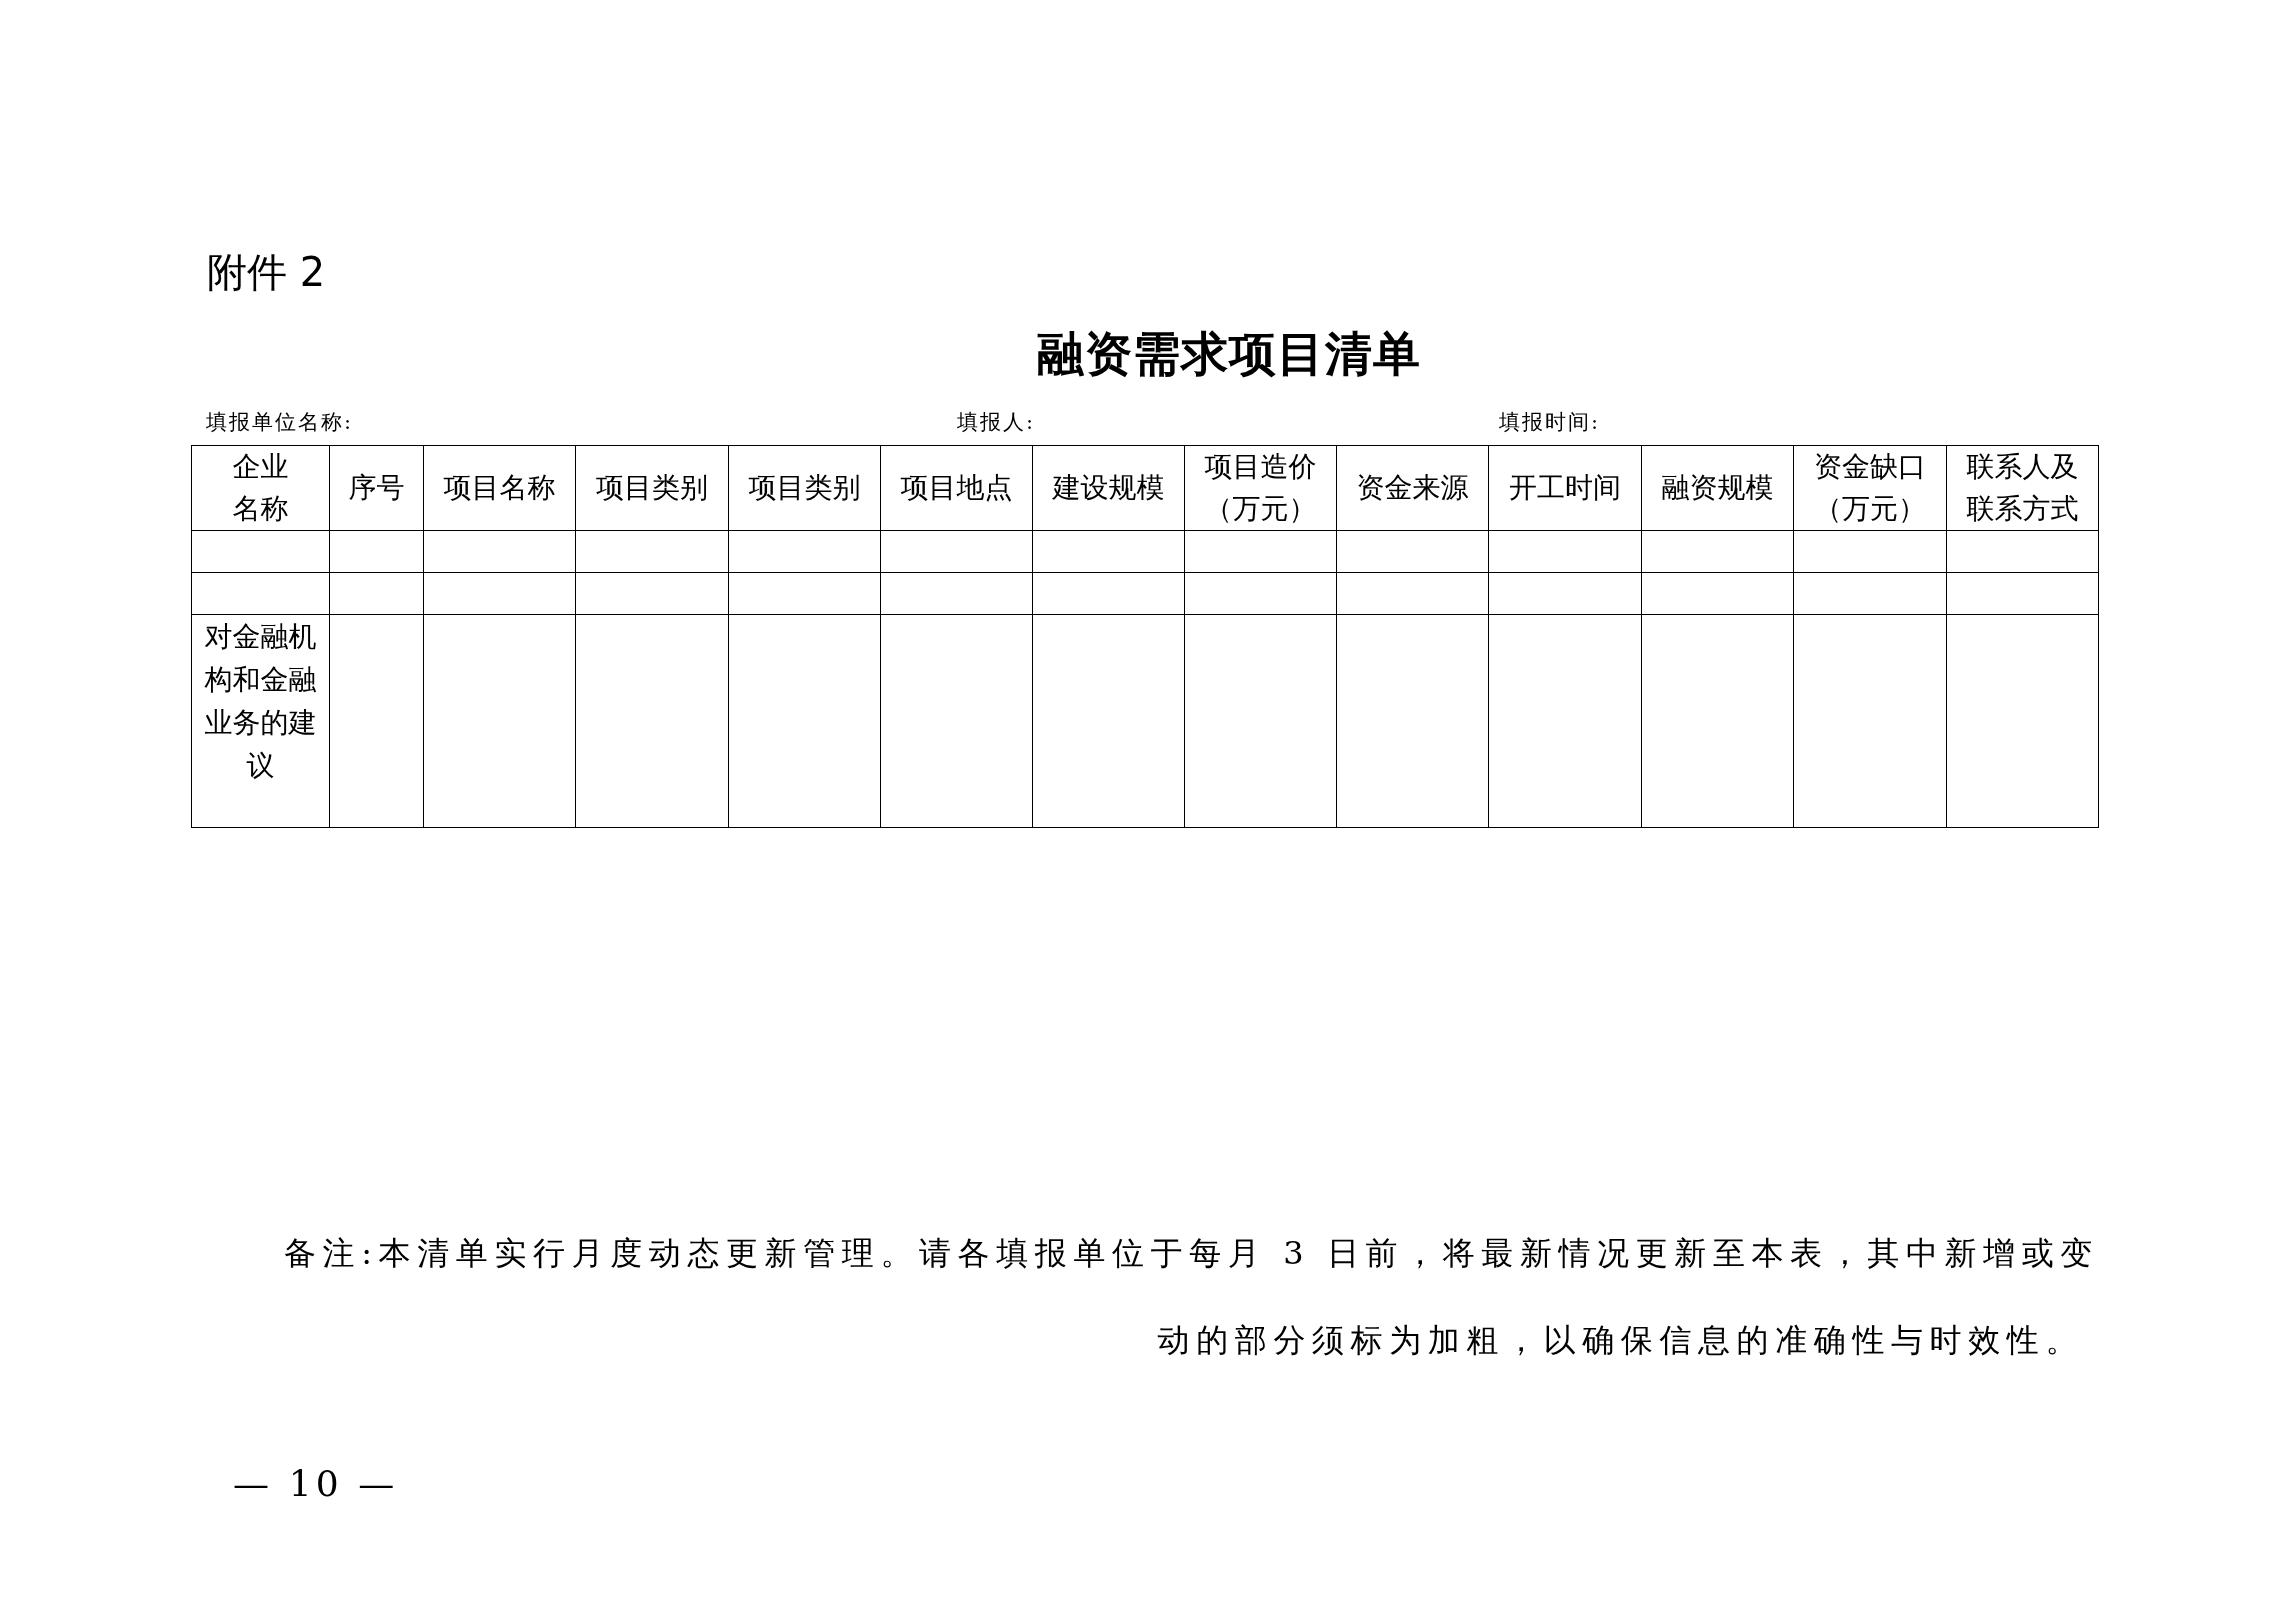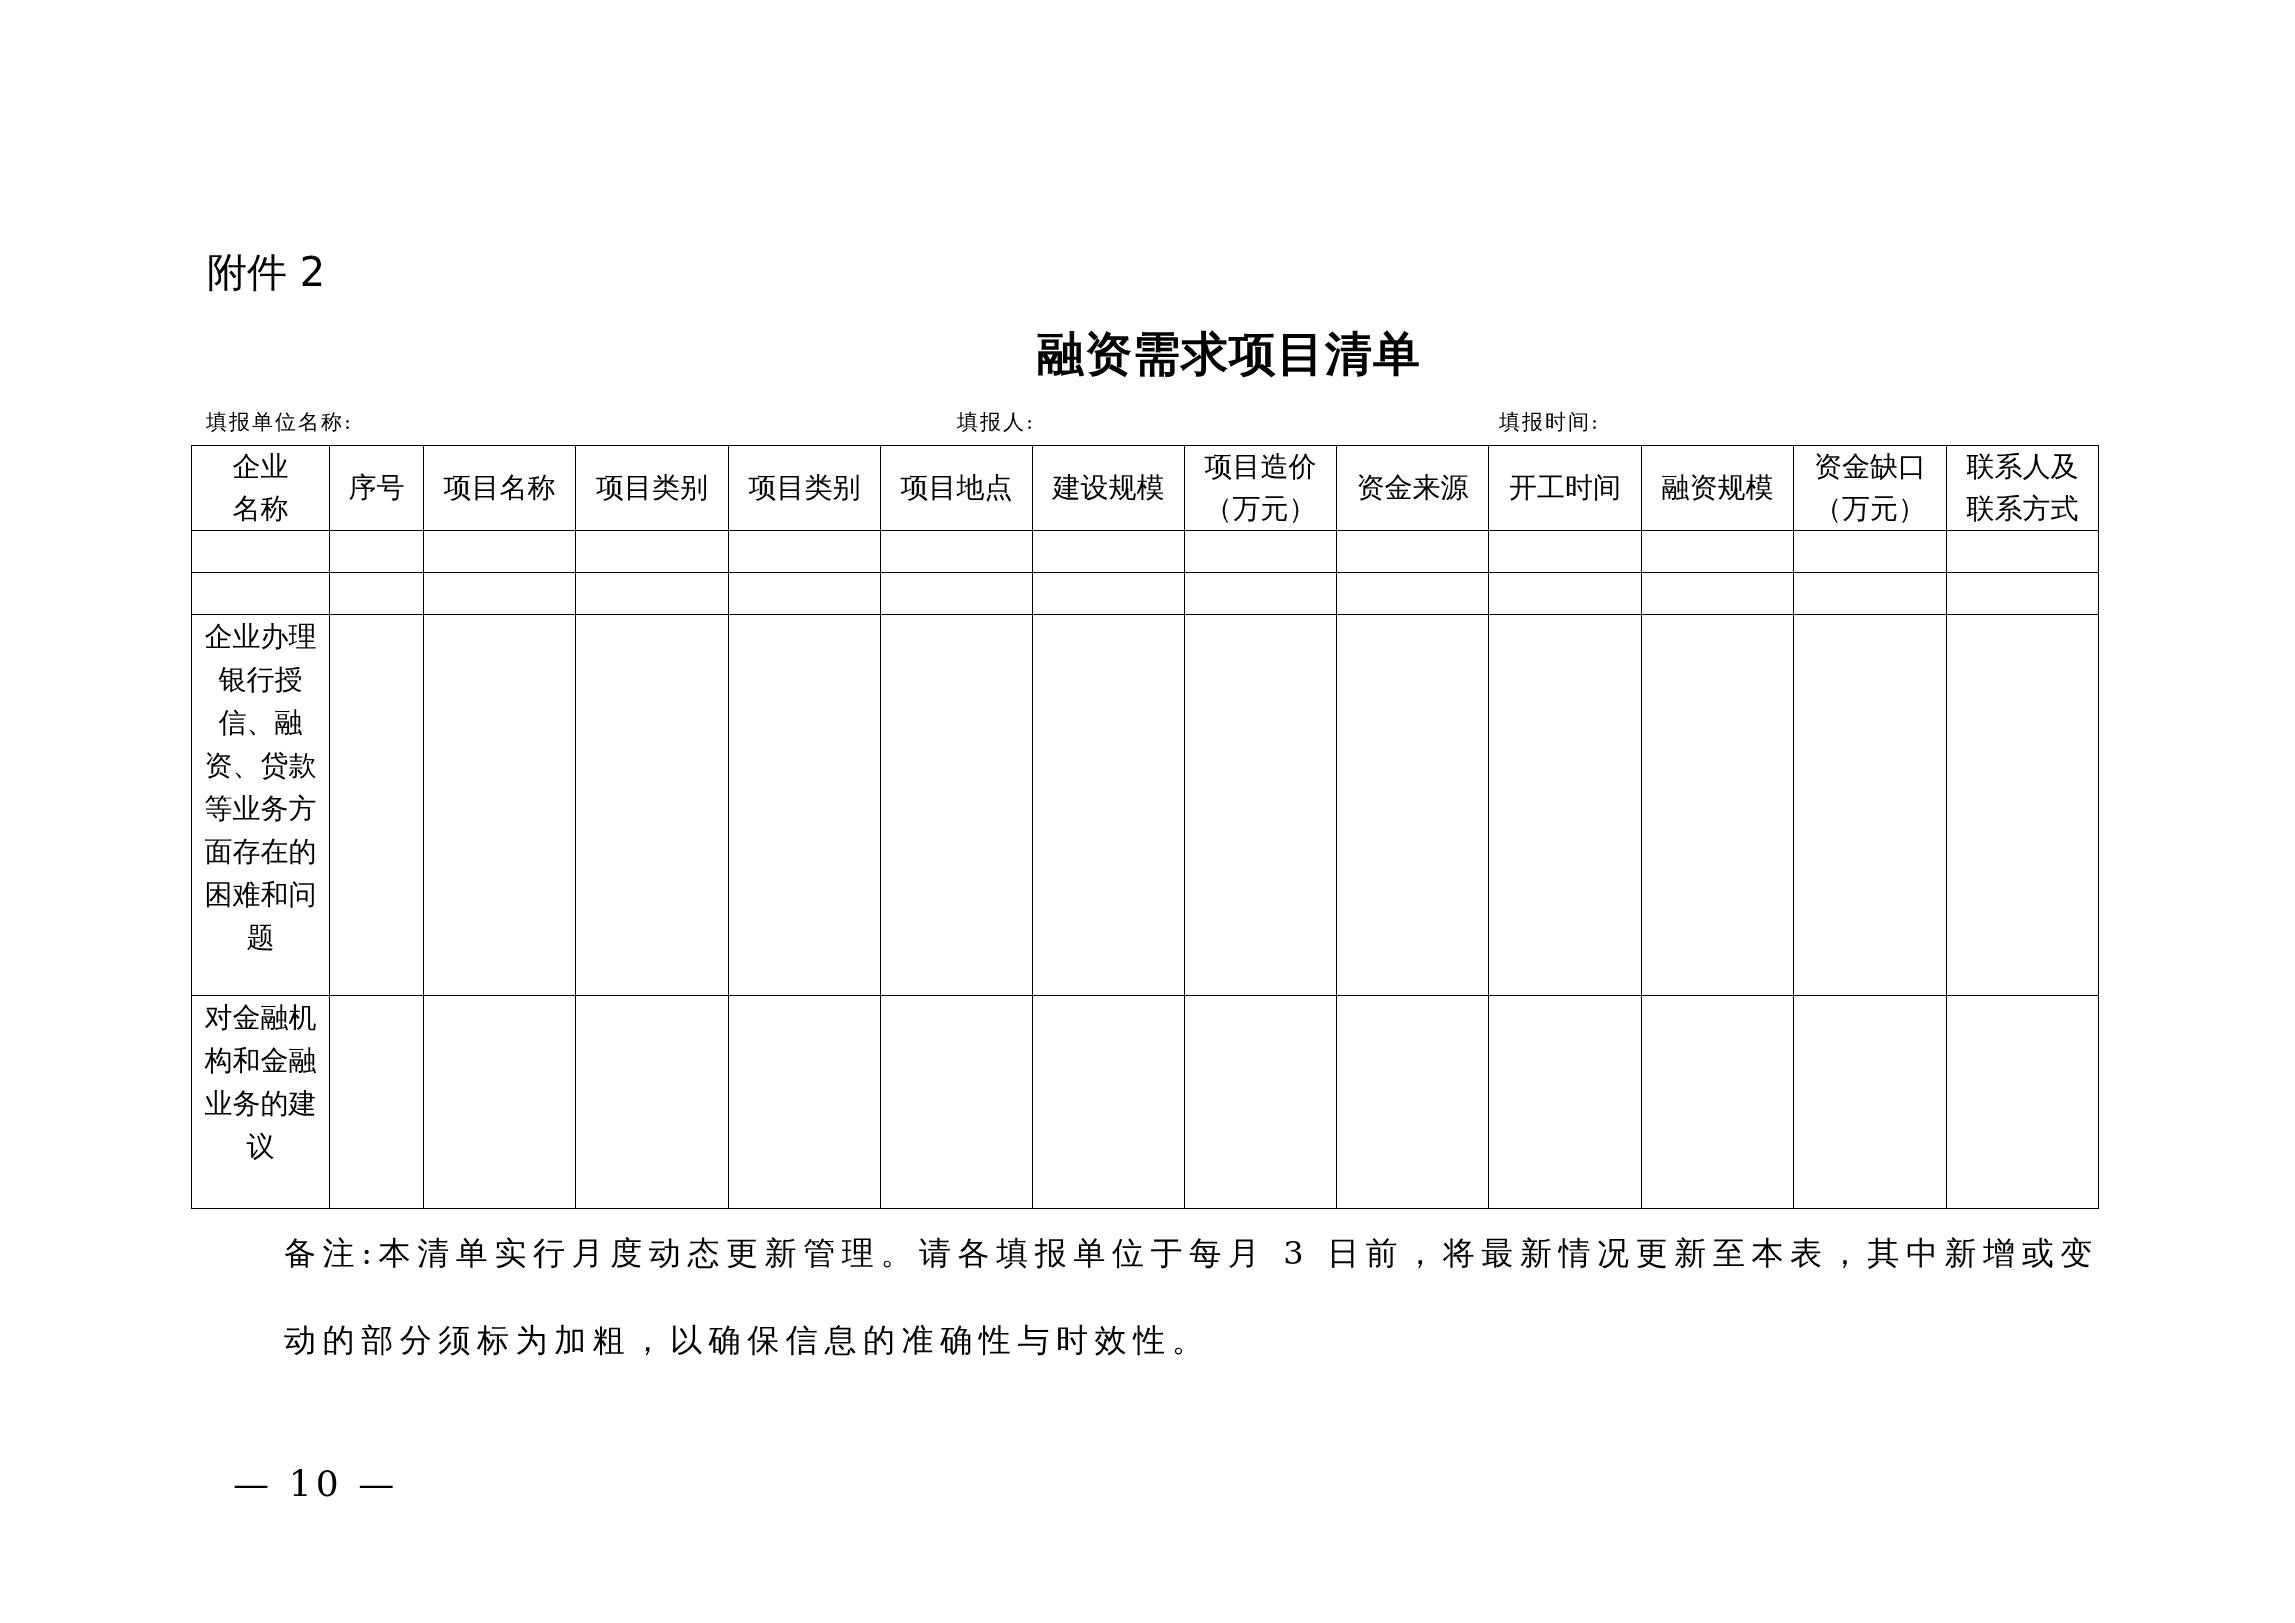--- a/index.html
+++ b/index.html
@@ -15,21 +15,21 @@
   table.grid td { border: 1.8px solid #000; text-align: center; vertical-align: middle; padding: 0; line-height: 42px; }
   tr.head td { height: 83px; }
   tr.empty td { height: 41px; }
   tr.issues td { height: 380px; }
   tr.suggest td { height: 212px; }
   .row-label { display: block; padding: 0 7.2px; word-break: break-all; white-space: normal; line-height: 43px; }
   tr.issues td.first { vertical-align: top; }
   tr.suggest td.first { vertical-align: top; }
   .note { left: 284px; width: 1800px; font-family: "DejaVu Serif", "Liberation Serif", serif; font-size: 32px; letter-spacing: 6.6px; white-space: nowrap; }
   .note-1 { top: 1232px; }
-  .note-2 { top: 1319px; }
+  .note-2 { top: 1319px; text-align: right; }
   .page-num { left: 233px; top: 1461px; font-family: "DejaVu Serif", "Liberation Serif", serif; font-size: 36px; line-height: 46px; white-space: nowrap; letter-spacing: 4.1px; }
 </style>
 </head>
 <body>
 
 <div class="abs attach-label">附件 2</div>
 
 <div class="abs title">融资需求项目清单</div>
 
 <div class="abs meta meta-unit">填报单位名称:</div>
@@ -91,37 +91,20 @@
     <td></td>
         <td></td>
         <td></td>
         <td></td>
     <td></td>
         <td></td>
         <td></td>
         <td></td>
         <td></td>
   </tr>
-  <tr class="issues">
-    <td class="first">
-          <span class="row-label">企业办理银行授信、融资、贷款等业务方面存在的困难和问题</span>
-        </td>
-    <td></td>
-        <td></td>
-        <td></td>
-    <td></td>
-        <td></td>
-        <td></td>
-        <td></td>
-    <td></td>
-        <td></td>
-        <td></td>
-        <td></td>
-        <td></td>
-  </tr>
   <tr class="suggest">
     <td class="first">
           <span class="row-label">对金融机构和金融业务的建议</span>
         </td>
     <td></td>
         <td></td>
         <td></td>
     <td></td>
         <td></td>
         <td></td>

